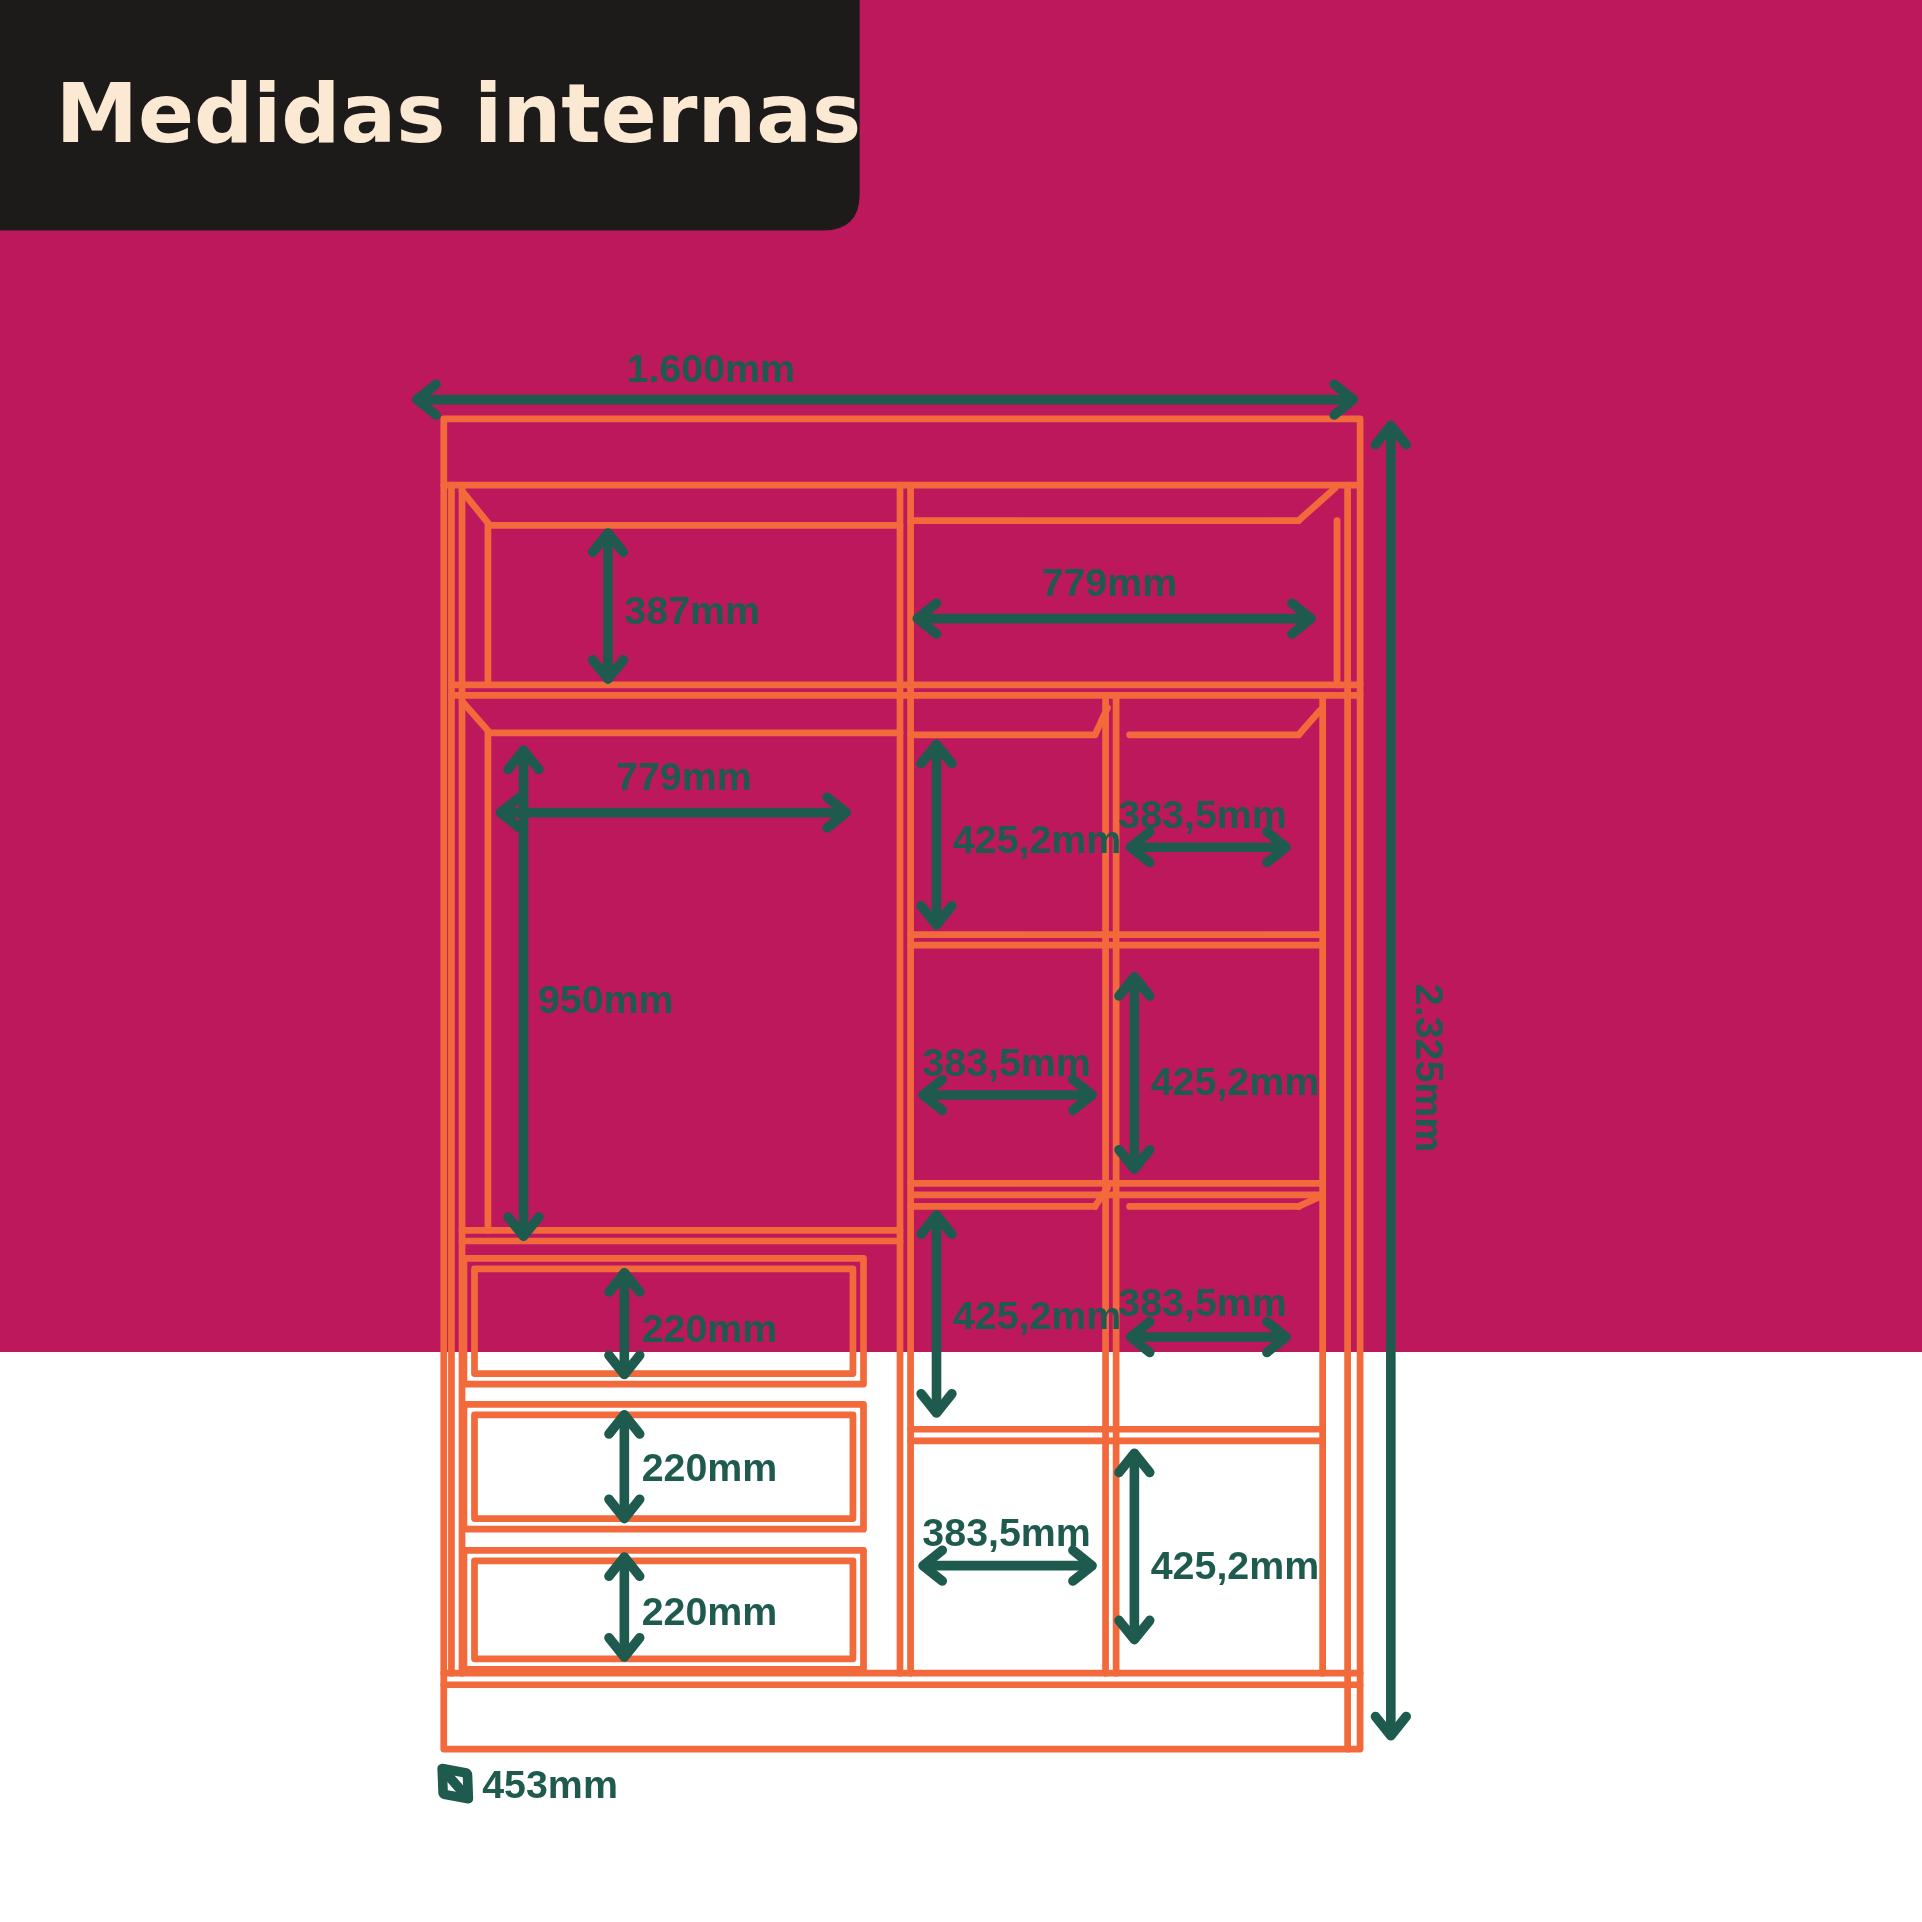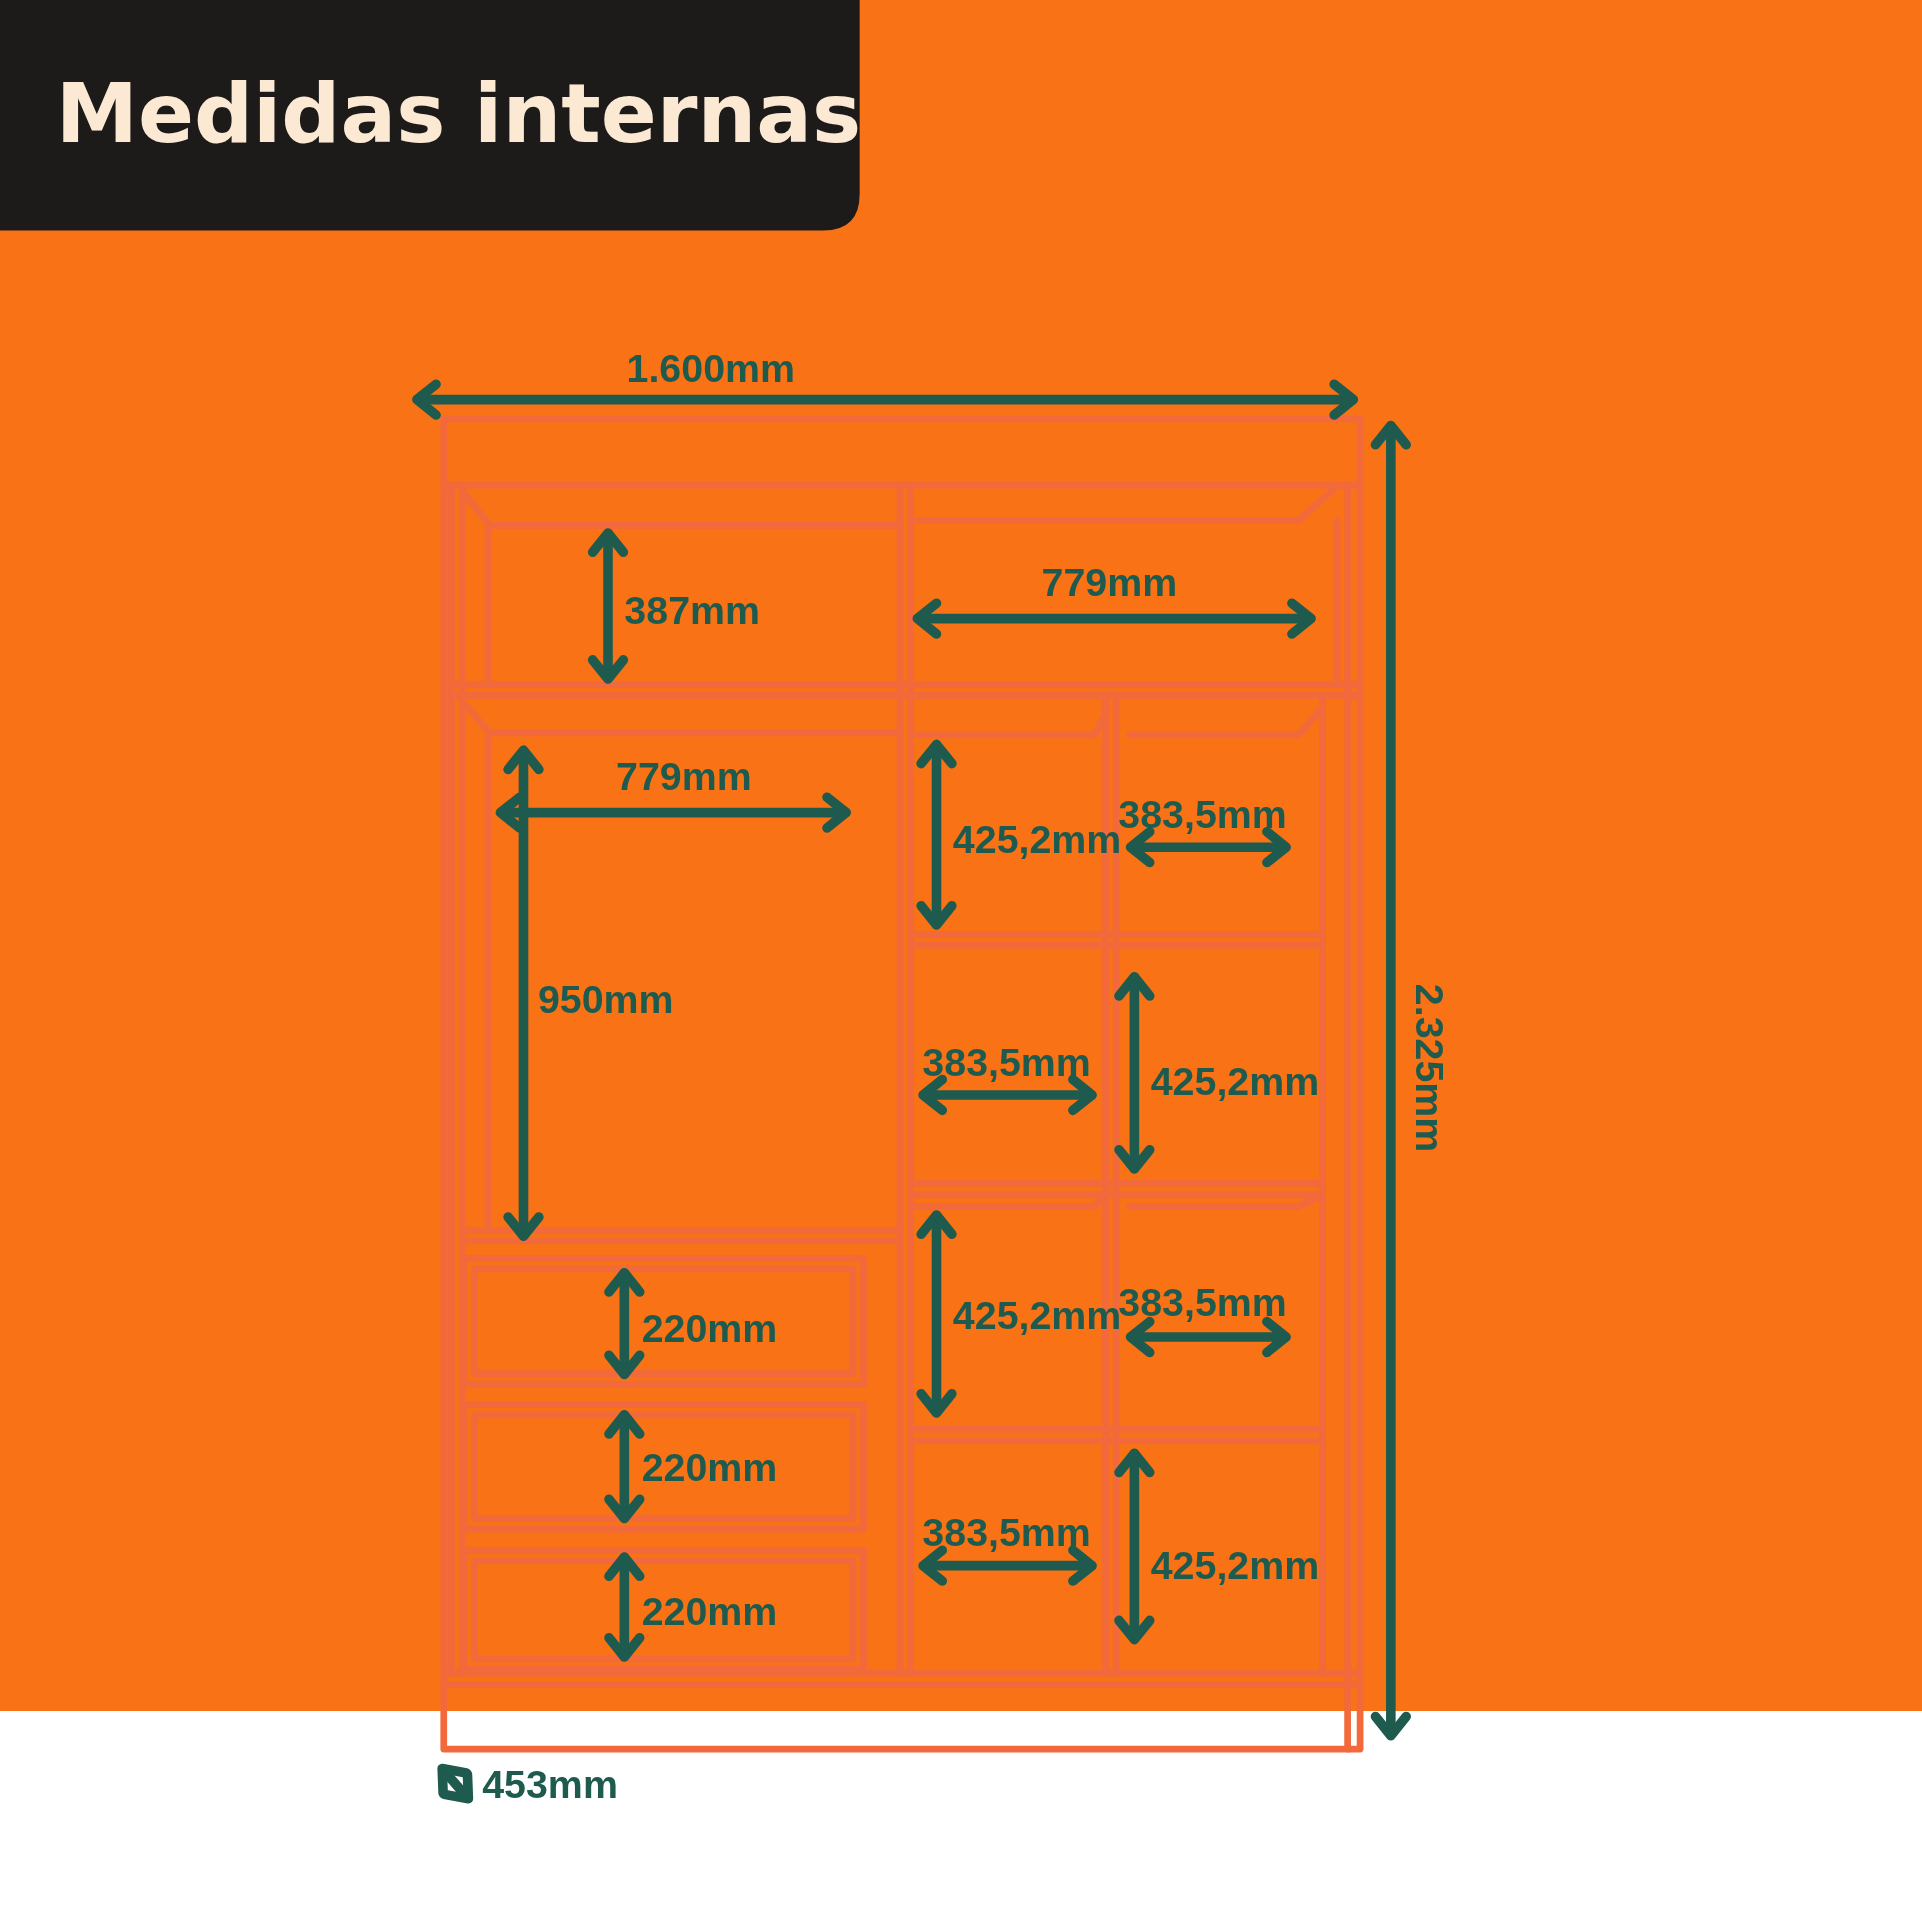--- a/index.html
+++ b/index.html
@@ -1,16 +1,16 @@
 <!DOCTYPE html>
 <html><head>
 <meta charset="utf-8">
 <style>
   html,body{margin:0;padding:0;background:#ffffff;width:1922px;height:1922px;overflow:hidden;}
-  #stage{position:relative;width:1922px;height:1711px;background:#f97316;}
+  #stage{position:relative;width:1922px;height:1352px;background:#be185d;}
   svg{position:absolute;left:0;top:0;}
   .dim-label{
     font-family:"Liberation Sans", sans-serif;
     font-weight:700;
     font-size:41px;
     fill:#1E5B4E;
   }
   .header-title{
     font-family:"DejaVu Sans", sans-serif;
     font-weight:bold;

